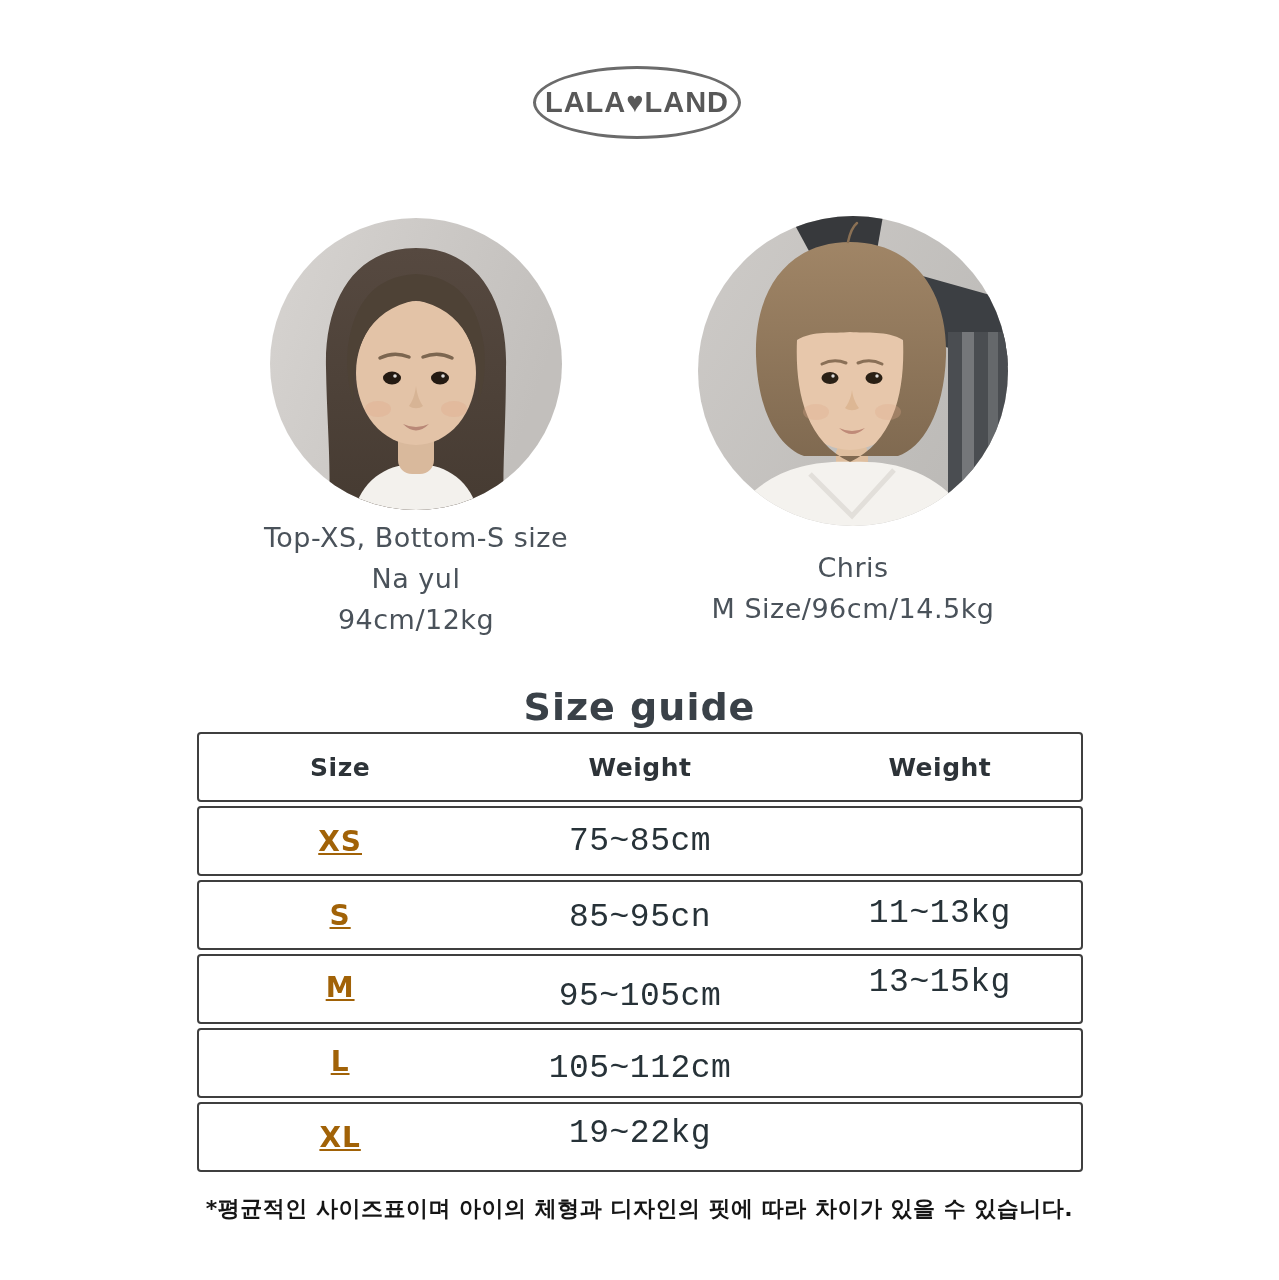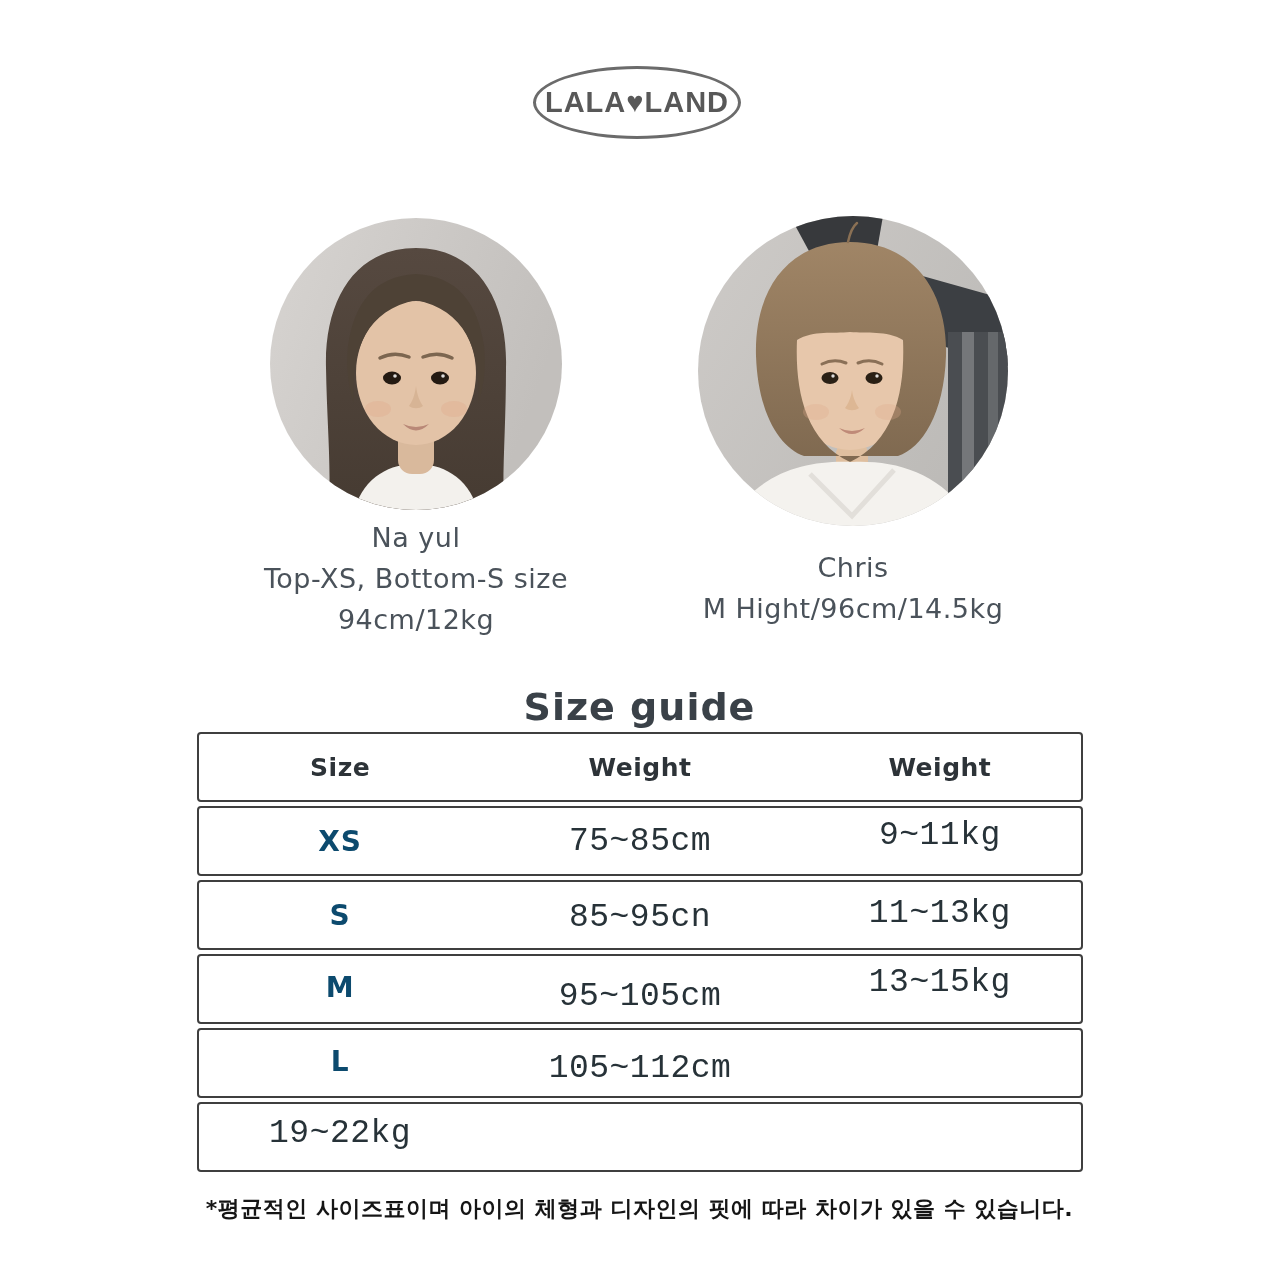--- a/index.html
+++ b/index.html
@@ -35,21 +35,21 @@
   
   .size-table{position:absolute;left:197px;top:732px;width:886px;}
   .t-row{
     box-sizing:border-box;height:70px;margin-bottom:4px;
     border:2.5px solid #3f3f3f;border-radius:4px;background:#ffffff;
     display:grid;grid-template-columns:32% 36% 32%;align-items:center;
   }
   .t-row:last-child{margin-bottom:0;}
   .t-cell{text-align:center;}
   .th{font-size:25px;font-weight:600;color:#2d3338;letter-spacing:.5px;}
-  .size-cell{font-size:28px;font-weight:600;color:#0c4a6e;letter-spacing:1px;}
+  .size-cell{font-size:28px;font-weight:600;color:#a16207;letter-spacing:1px;text-decoration:underline;}
   .val{
     font-family:Liberation Mono, monospace;
     font-size:33px;font-weight:500;color:#273238;letter-spacing:.5px;
   }
   .up2{transform:translateY(-2px);} .up4{transform:translateY(-4px);}
   .up6{transform:translateY(-6px);} .up7{transform:translateY(-7px);}
   .dn2{transform:translateY(2px);}  .dn5{transform:translateY(5px);}
   .dn7{transform:translateY(7px);}
   
   .footnote{
@@ -129,57 +129,57 @@
       <path d="M154,174 C153,182 150,188 147,192 C151,195 157,195 161,192 C158,188 155,182 154,174 Z" fill="#ddb794"></path>
       <ellipse cx="118" cy="196" rx="13" ry="8" fill="#dfa88c" opacity="0.3"></ellipse>
       <ellipse cx="190" cy="196" rx="13" ry="8" fill="#dfa88c" opacity="0.3"></ellipse>
       <path d="M141,212 Q154,218 167,212 Q154,224 141,212 Z" fill="#bf8a78"></path>
       <path d="M28,310 C58,256 108,244 154,246 C200,244 248,258 276,310 Z" fill="#f4f2ee"></path>
       <path d="M112,258 L154,300 L196,254" stroke="#e2dfda" stroke-width="5" fill="none"></path>
     </svg>
   </div>
 
   <div class="caption caption-left">
+    <div class="cap-line">Top-XS, Bottom-S size</div>
     <div class="cap-line">Na yul</div>
-    <div class="cap-line">Top-XS, Bottom-S size</div>
     <div class="cap-line">94cm/12kg</div>
   </div>
 
   <div class="caption caption-right">
     <div class="cap-line">Chris</div>
-    <div class="cap-line">M Hight/96cm/14.5kg</div>
+    <div class="cap-line">M Size/96cm/14.5kg</div>
   </div>
 
   <div class="section-title">Size guide</div>
 
   <div class="size-table">
     <div class="t-row">
       <div class="t-cell th">Size</div>
       <div class="t-cell th">Weight</div>
       <div class="t-cell th">Weight</div>
     </div>
     <div class="t-row">
       <div class="t-cell size-cell">XS</div>
       <div class="t-cell val">75~85cm</div>
-      <div class="t-cell val up6">9~11kg</div>
     </div>
     <div class="t-row">
       <div class="t-cell size-cell">S</div>
       <div class="t-cell val dn2">85~95cn</div>
       <div class="t-cell val up2">11~13kg</div>
     </div>
     <div class="t-row">
       <div class="t-cell size-cell up2">M</div>
       <div class="t-cell val dn7">95~105cm</div>
       <div class="t-cell val up7">13~15kg</div>
     </div>
     <div class="t-row">
       <div class="t-cell size-cell up2">L</div>
       <div class="t-cell val dn5">105~112cm</div>
     </div>
     <div class="t-row">
+      <div class="t-cell size-cell">XL</div>
       <div class="t-cell val up4">19~22kg</div>
     </div>
   </div>
 
   <div class="footnote">*평균적인 사이즈표이며 아이의 체형과 디자인의 핏에 따라 차이가 있을 수 있습니다.</div>
 
 </div>
 
 </body></html>

